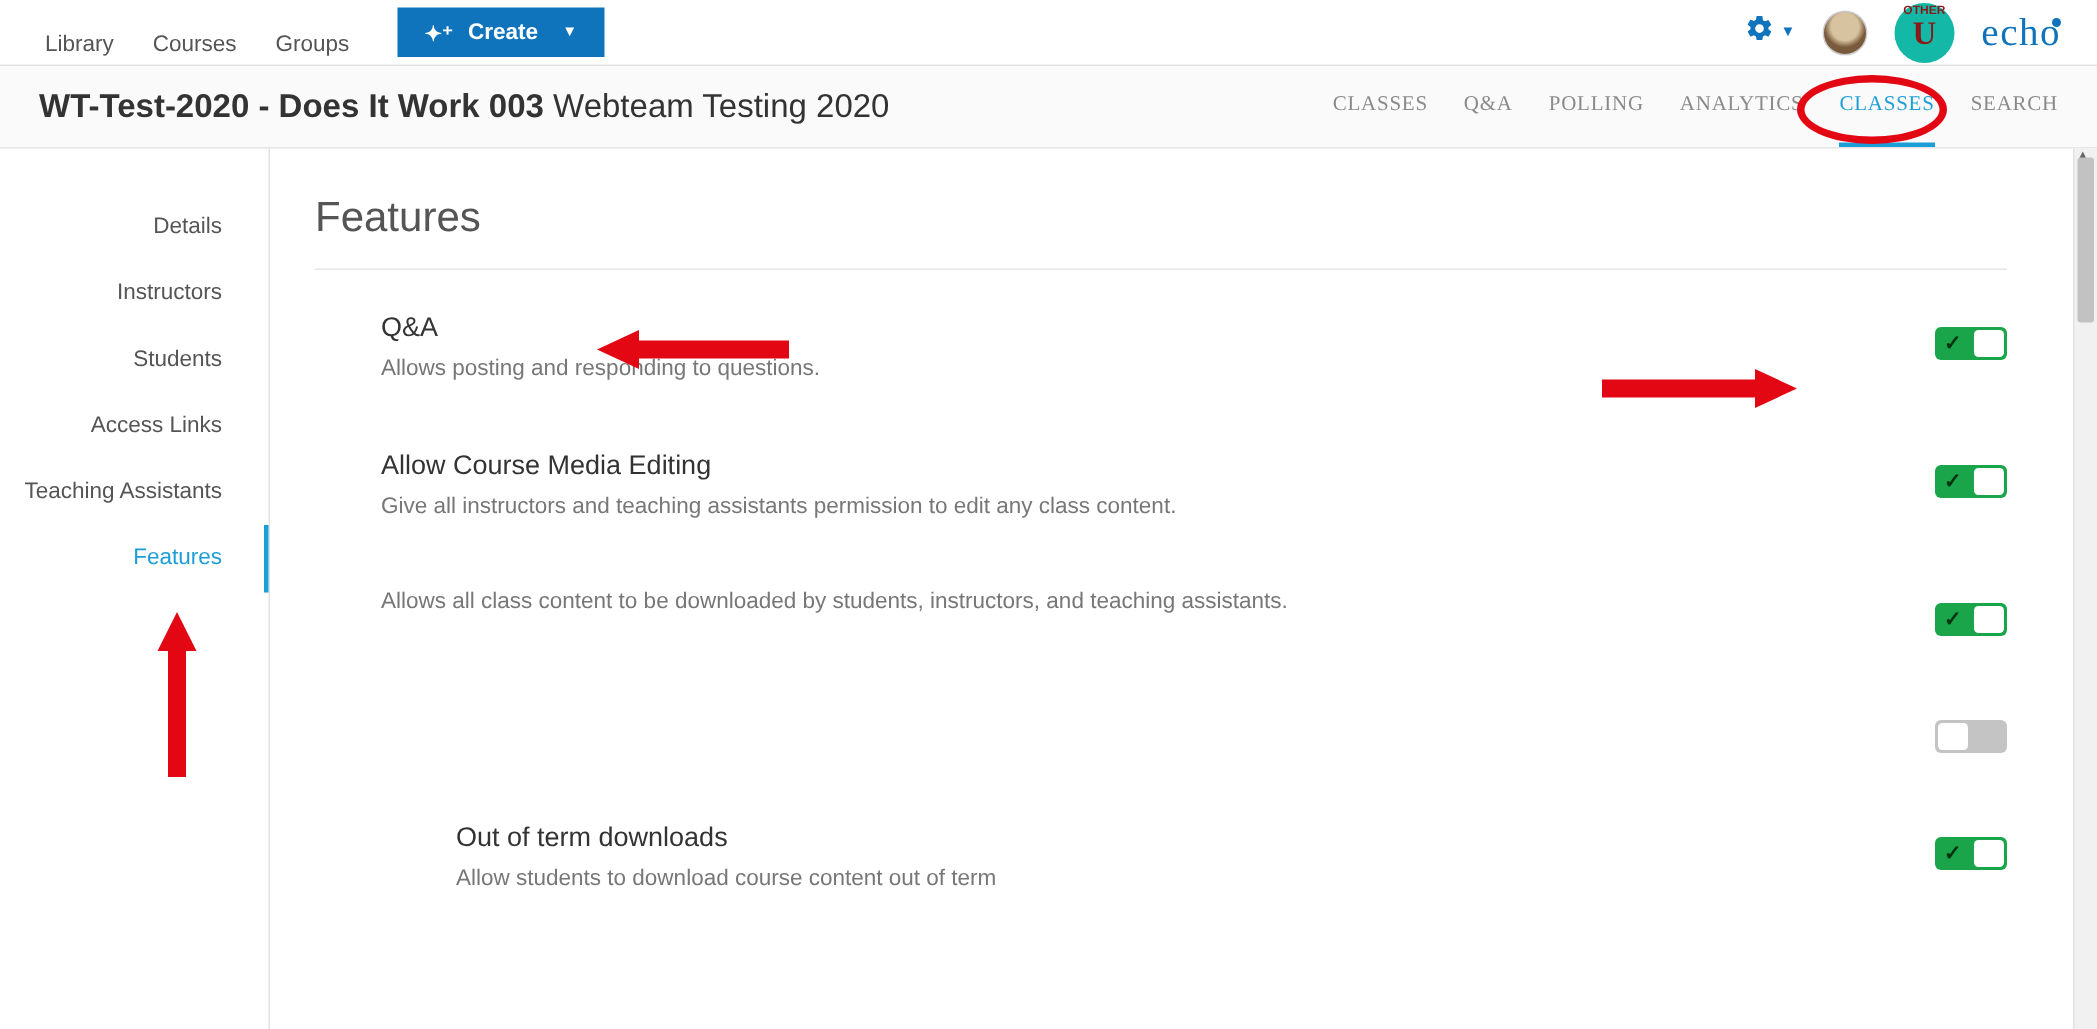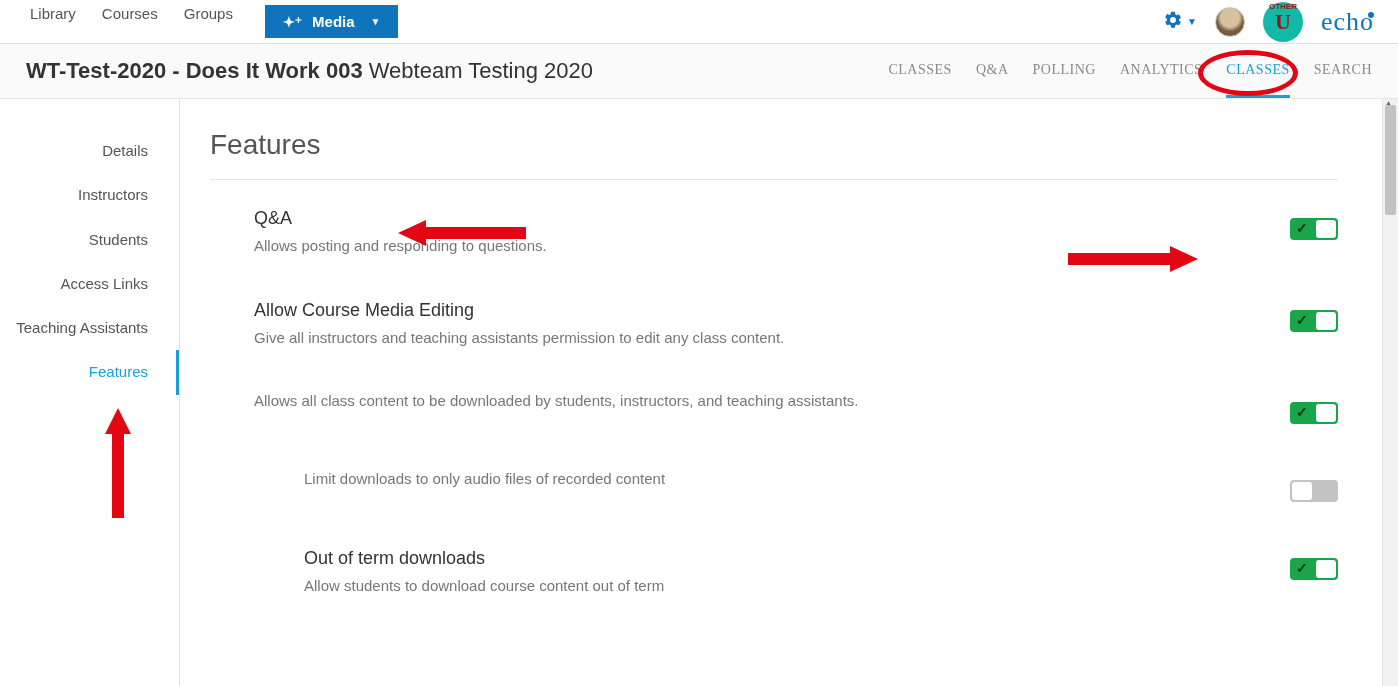--- a/index.html
+++ b/index.html
@@ -14,21 +14,21 @@
   }
   
   .topnav {
     height: 44px;
     display: flex;
     align-items: center;
     padding: 0 18px 0 30px;
     border-bottom: 1px solid #e2e2e2;
     justify-content: space-between;
   }
-  .topnav-left { display: flex; align-items: flex-start; gap: 26px; }
+  .topnav-left { display: flex; align-items: flex-end; gap: 26px; }
   .topnav-link {
     color: #555;
     font-size: 15px;
     cursor: pointer;
   }
   .create-btn {
     margin-left: 6px;
     background: #1074bc;
     color: #fff;
     border: none;
@@ -168,21 +168,21 @@
 </head>
 <body>
 
 <div class="topnav">
   <div class="topnav-left">
     <span class="topnav-link">Library</span>
     <span class="topnav-link">Courses</span>
     <span class="topnav-link">Groups</span>
     <button class="create-btn">
       <span class="wand">✦⁺</span>
-      <span>Media</span>
+      <span>Create</span>
       <span class="caret">▼</span>
     </button>
   </div>
   <div class="topnav-right">
     <div class="gear-group">
       <span>
         <svg width="20" height="20" viewBox="0 0 24 24" fill="#1074bc">
             <path d="M19.14 12.94a7.14 7.14 0 0 0 .05-.94 7.14 7.14 0 0 0-.05-.94l2.03-1.58a.5.5 0 0 0 .12-.64l-1.92-3.32a.5.5 0 0 0-.6-.22l-2.39.96a7.03 7.03 0 0 0-1.62-.94l-.36-2.54A.5.5 0 0 0 13.9 2h-3.84a.5.5 0 0 0-.49.42l-.36 2.54c-.58.24-1.12.55-1.62.94l-2.39-.96a.5.5 0 0 0-.6.22L2.68 8.48a.5.5 0 0 0 .12.64l2.03 1.58c-.03.31-.05.63-.05.94s.02.63.05.94L2.8 14.16a.5.5 0 0 0-.12.64l1.92 3.32c.13.22.39.31.6.22l2.39-.96c.5.39 1.04.7 1.62.94l.36 2.54c.04.24.25.42.49.42h3.84c.24 0 .45-.18.49-.42l.36-2.54c.58-.24 1.12-.55 1.62-.94l2.39.96c.21.09.47 0 .6-.22l1.92-3.32a.5.5 0 0 0-.12-.64l-2.03-1.58zM12 15.5A3.5 3.5 0 1 1 12 8.5a3.5 3.5 0 0 1 0 7z"></path>
           </svg>
       </span>
@@ -250,21 +250,20 @@
           <div class="feature-text">
             <div class="fdesc">Allows all class content to be downloaded by students, instructors, and teaching assistants.</div>
           </div>
           <div class="toggle on">
             <span class="check">✓</span>
             <div class="knob"></div>
           </div>
         </div>
         <div class="feature-row sub">
           <div class="feature-text">
-            <div class="fdesc">Limit downloads to only audio files of recorded content</div>
           </div>
           <div class="toggle off">
             <div class="knob"></div>
           </div>
         </div>
         <div class="feature-row sub">
           <div class="feature-text">
             <div class="ftitle">Out of term downloads</div>
             <div class="fdesc">Allow students to download course content out of term</div>
           </div>

